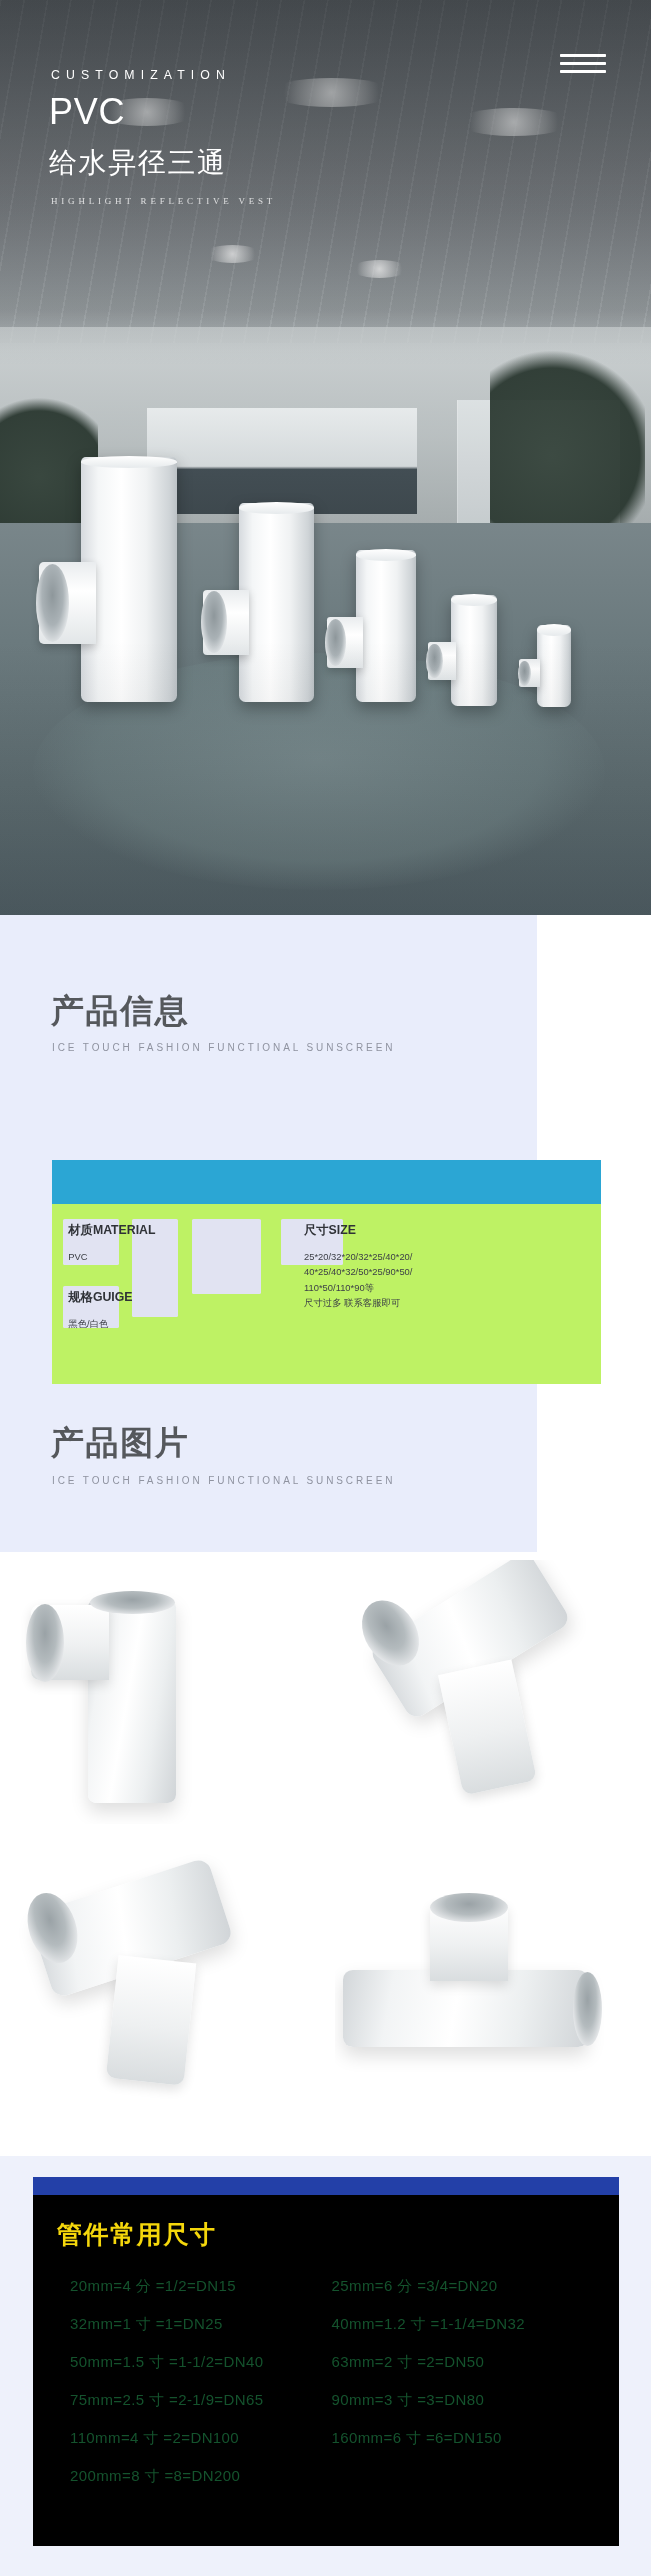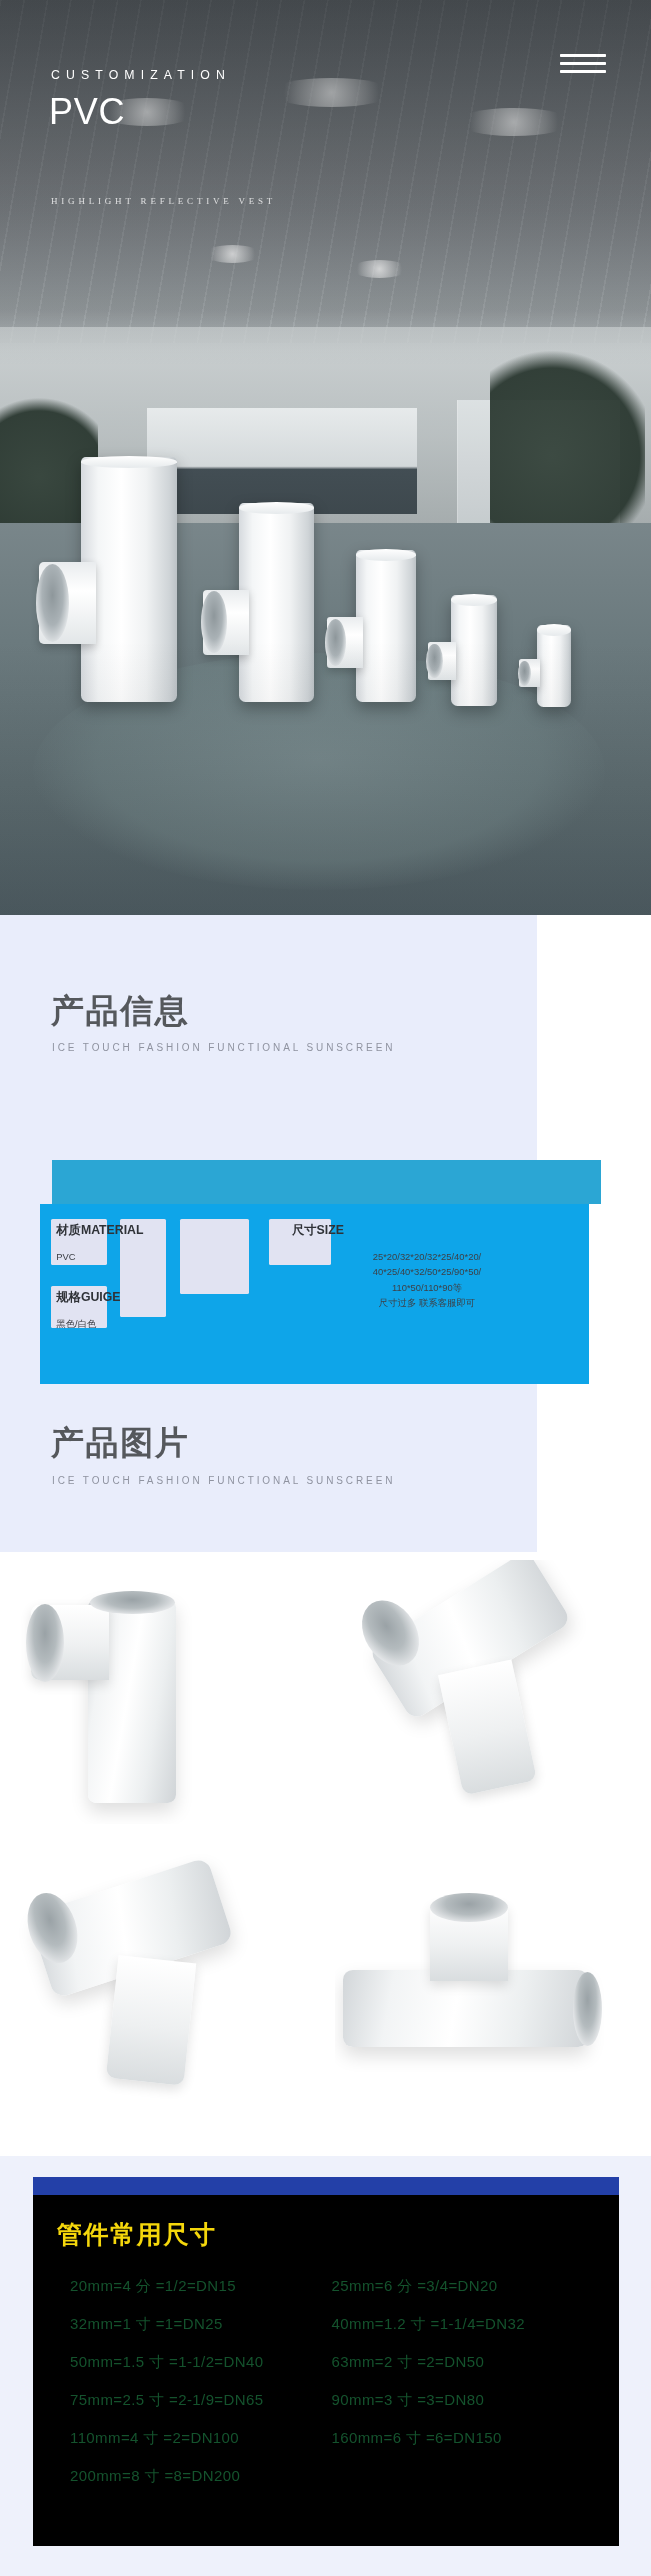--- a/index.html
+++ b/index.html
@@ -145,22 +145,22 @@
   }
   .sec-sub {
     position: absolute;
     color: #8f93a0; font-size: 10px; letter-spacing: 2.9px;
   }
   .info-bar {
     position: absolute; left: 52px; top: 245px; width: 549px; height: 44px;
     background: #2ba6d4;
   }
   .info-body {
-    position: absolute; left: 40px; top: 289px; width: 549px; height: 180px;
-    background: #0ea5e9;
+    position: absolute; left: 52px; top: 289px; width: 549px; height: 180px;
+    background: #bef264;
   }
   .chip {
     position: absolute;
     background: #e1e3f2;
     border-radius: 1.6px;
   }
   .info-col { position: absolute; }
   .info-label {
     font-size: 12.3px; font-weight: 700; color: #2f3237; margin-bottom: 9.8px;
   }
@@ -265,20 +265,21 @@
         <div class="branch" style="left:0px; top:42px; width:21px; height:28px; border-radius:2.5px 0 0 2.5px;"></div>
         <div class="mouth" style="left:-0.8px; top:44px; width:12.3px; height:25px;"></div>
       </div>
 
       <div class="hero-shade"></div>
     </div>
 
     <div class="hero-overlay">
       <div class="hero-kicker">CUSTOMIZATION</div>
       <div class="hero-title">PVC</div>
+      <div class="hero-subtitle">给水异径三通</div>
       <div class="hero-tag">HIGHLIGHT REFLECTIVE VEST</div>
       <div class="hamburger">
         <span></span>
         <span></span>
         <span></span>
       </div>
     </div>
   </section>
 
   <section class="info">
@@ -298,21 +299,21 @@
         <div class="info-value">PVC</div>
       </div>
 
       <div class="info-col" style="left:16.3px; top:85px; width:139px;">
         <div class="info-label">规格GUIGE</div>
         <div class="info-value">黑色/白色</div>
       </div>
 
       <div class="info-col" style="left:252px; top:18px; width:270px;">
         <div class="info-label">尺寸SIZE</div>
-        <div class="info-value" style="white-space:pre-line;text-align:center;">25*20/32*20/32*25/40*20/
+        <div class="info-value" style="white-space:pre-line;">25*20/32*20/32*25/40*20/
 40*25/40*32/50*25/90*50/
 110*50/110*90等
 尺寸过多 联系客服即可</div>
       </div>
     </div>
 
     <div class="sec-title" style="left:51px; top:506px;">产品图片</div>
     <div class="sec-sub" style="left:52px; top:560px;">ICE TOUCH FASHION FUNCTIONAL SUNSCREEN</div>
   </section>
 

